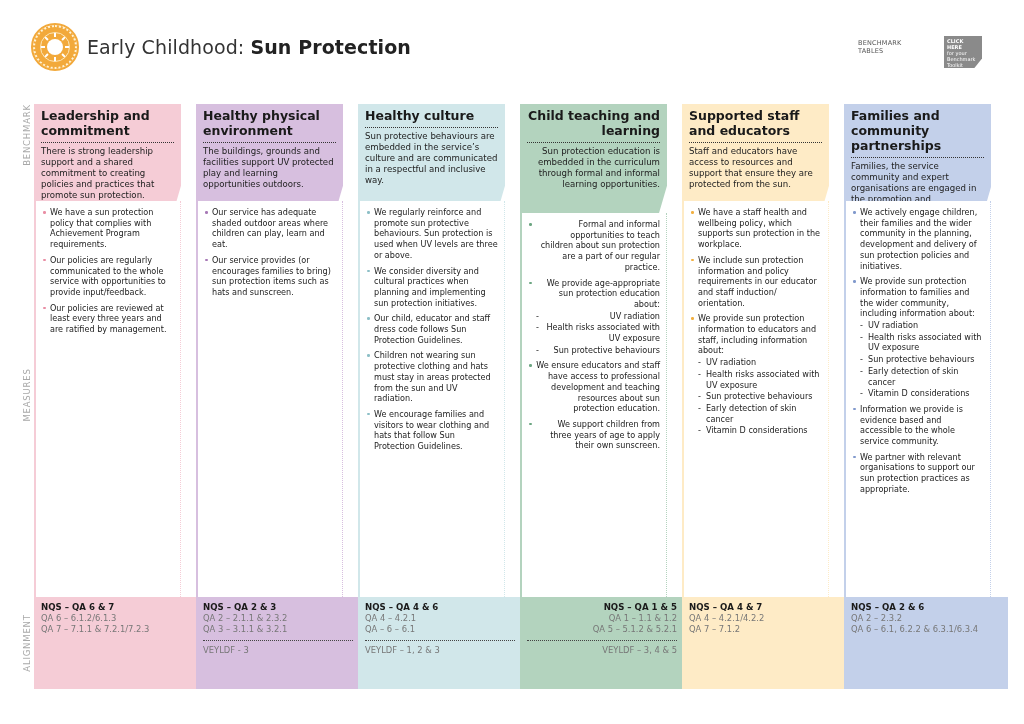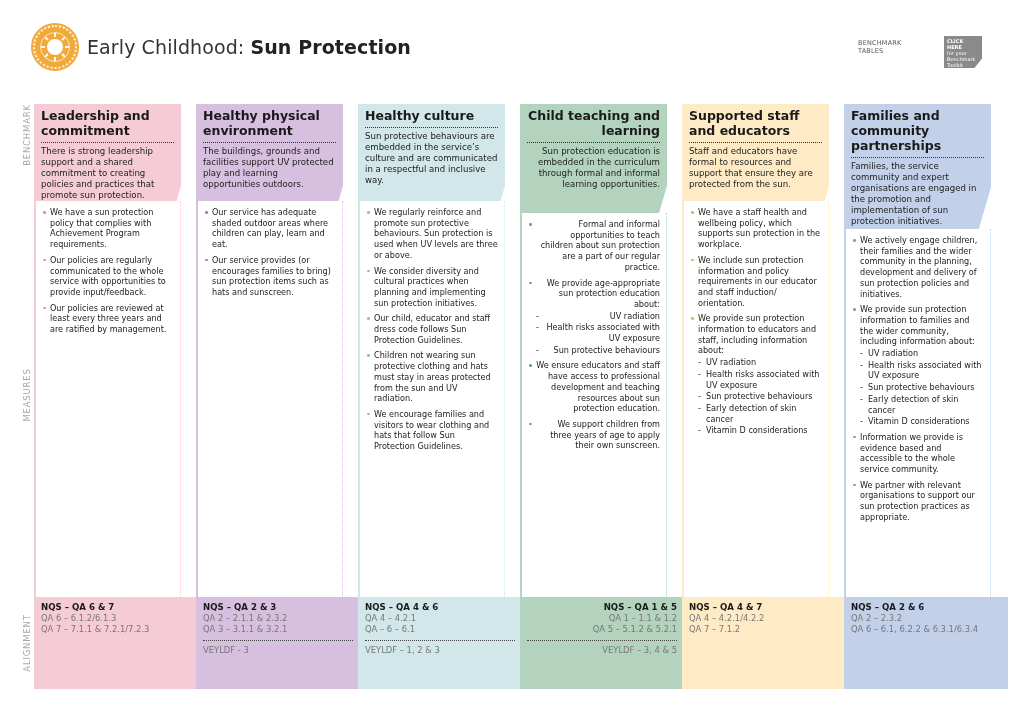--- a/index.html
+++ b/index.html
@@ -42,21 +42,21 @@
     .al { position: absolute; left: 0; top: 528px; width: 164px; height: 92px; padding: 5px 7px; }
     .al .h { font-size: 8.6px; font-weight: bold; line-height: 11px; color: #1a1a1a; }
     .al .l { font-size: 8.4px; line-height: 11px; color: #777; }
     .al .div { border-top: 1.5px dotted #444; margin: 5px 0 4px; }
 
     .c1 .bm, .c1 .al { background: #f5ccd6; } .c1 .ms { border-color: #f5ccd6; } .c1 { --dot: #e98ea4; }
     .c2 .bm, .c2 .al { background: #d7bfdf; } .c2 .ms { border-color: #d7bfdf; } .c2 { --dot: #a779b6; }
     .c3 .bm, .c3 .al { background: #d1e7ea; } .c3 .ms { border-color: #d1e7ea; } .c3 { --dot: #8dbfc7; }
     .c4 .bm, .c4 .al { background: #b3d3be; } .c4 .ms { border-color: #b3d3be; margin-top: 12px; } .c4 { --dot: #6ca682; }
     .c5 .bm, .c5 .al { background: #feebc6; } .c5 .ms { border-color: #feebc6; } .c5 { --dot: #f2b041; }
-    .c6 .bm, .c6 .al { background: #c3d0ea; } .c6 .ms { border-color: #c3d0ea; margin-top: 28px; } .c6 { --dot: #8199cc; }
+    .c6 .bm, .c6 .al { background: #c3d0ea; } .c6 .ms { border-color: #c3d0ea; } .c6 { --dot: #8199cc; }
   </style>
 </head>
 <body>
 
 <div class="header">
   <div class="logo">
     <div class="ring"></div>
     <div class="sun"></div>
     <div class="ray" style="transform: rotate(0deg);"></div>
     <div class="ray" style="transform: rotate(45deg);"></div>
@@ -161,21 +161,21 @@
         <div class="h">NQS – QA 1 &amp; 5</div>
         <div class="l">QA 1 – 1.1 &amp; 1.2</div>
         <div class="l">QA 5 – 5.1.2 &amp; 5.2.1</div>
         <div class="div"></div>
         <div class="l">VEYLDF – 3, 4 &amp; 5</div>
       </div>
     </div>
     <div class="col c5" style="left: 682px;">
       <div class="bm">
         <h2>Supported staff and educators</h2>
-        <p>Staff and educators have formal to resources and support that ensure they are protected from the sun.</p>
+        <p>Staff and educators have access to resources and support that ensure they are protected from the sun.</p>
       </div>
       <div class="ms">
         <ul>
           <li class="b">We have a staff health and wellbeing policy, which supports sun protection in the workplace.</li>
           <li class="b">We include sun protection information and policy requirements in our educator and staff induction/ orientation.</li>
           <li class="b">We provide sun protection information to educators and staff, including information about:</li>
           <li class="s">UV radiation</li>
           <li class="s">Health risks associated with UV exposure</li>
           <li class="s">Sun protective behaviours</li>
           <li class="s">Early detection of skin cancer</li>

